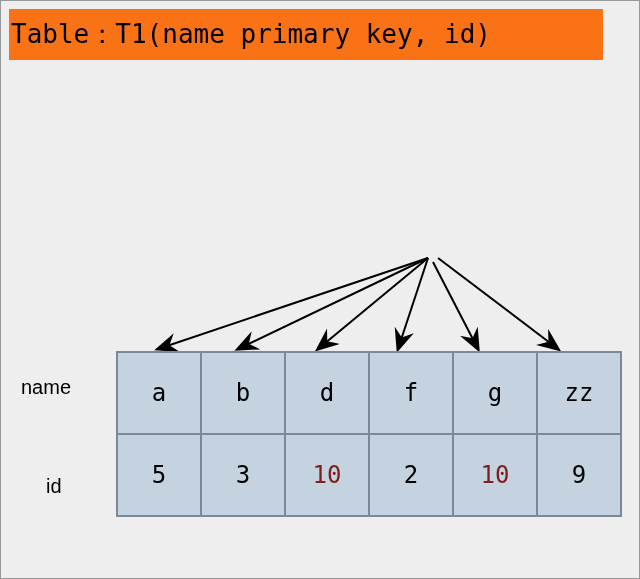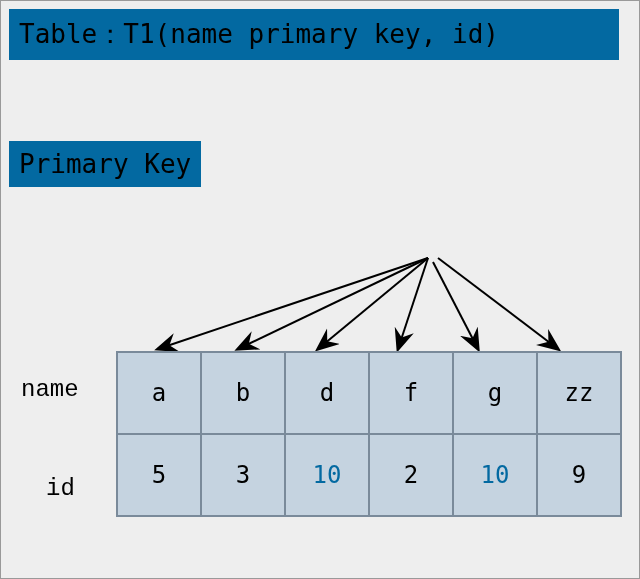--- a/index.html
+++ b/index.html
@@ -11,72 +11,71 @@
   .canvas {
     width: 640px;
     height: 579px;
     position: relative;
     background: #eeeeee;
     border: 1px solid #999;
     box-sizing: border-box;
   }
   .banner {
     position: absolute;
-    background: #0369a1;
+    background: #f97316;
     color: #000;
     font-size: 26px;
-    padding: 8px 10px;
+    padding: 8px 2px;
     white-space: pre;
     font-family: monospace, "SimSun";
   }
   .title { left: 8px; top: 8px; width: 590px; }
   .pk    { left: 8px; top: 140px; }
   .xlock {
     position: absolute;
     left: 420px;
     top: 235px;
     font-size: 28px;
   }
   .rowlabel {
     position: absolute;
-    font-size: 24px;
-    font-family: Liberation Mono, monospace;
+    font-size: 20px;
+    font-family: Liberation Sans, sans-serif;
   }
   .name-label { left: 20px; top: 375px; }
   .id-label   { left: 45px; top: 460px; margin-top: 14px; }
   .grid {
     position: absolute;
     left: 115px;
     top: 350px;
     border-collapse: collapse;
   }
   .grid td {
     width: 80px;
     height: 78px;
     border: 2px solid #7a8a9a;
     background: #c5d3e0;
     text-align: center;
     font-size: 24px;
     font-family: monospace;
   }
-  .grid td.red { color: #0369a1; }
+  .grid td.red { color: #7f1d1d; }
   svg.arrows {
     position: absolute;
     left: 0; top: 0;
     width: 640px; height: 579px;
     pointer-events: none;
   }
 </style>
 </head>
 <body>
 
 <div class="canvas">
 
   <div class="banner title">Table：T1(name primary key, id)</div>
-  <div class="banner pk">Primary Key</div>
 
 
   <svg class="arrows">
     <defs>
       <marker id="ah" markerWidth="12" markerHeight="12" refX="10" refY="5" orient="auto">
         <path d="M0,0 L12,5 L0,10 L4,5 Z" fill="#000"></path>
       </marker>
     </defs>
     <line x1="427" y1="257" x2="157" y2="348" stroke="#000" stroke-width="2" marker-end="url(#ah)"></line>
     <line x1="427" y1="257" x2="237" y2="348" stroke="#000" stroke-width="2" marker-end="url(#ah)"></line>

